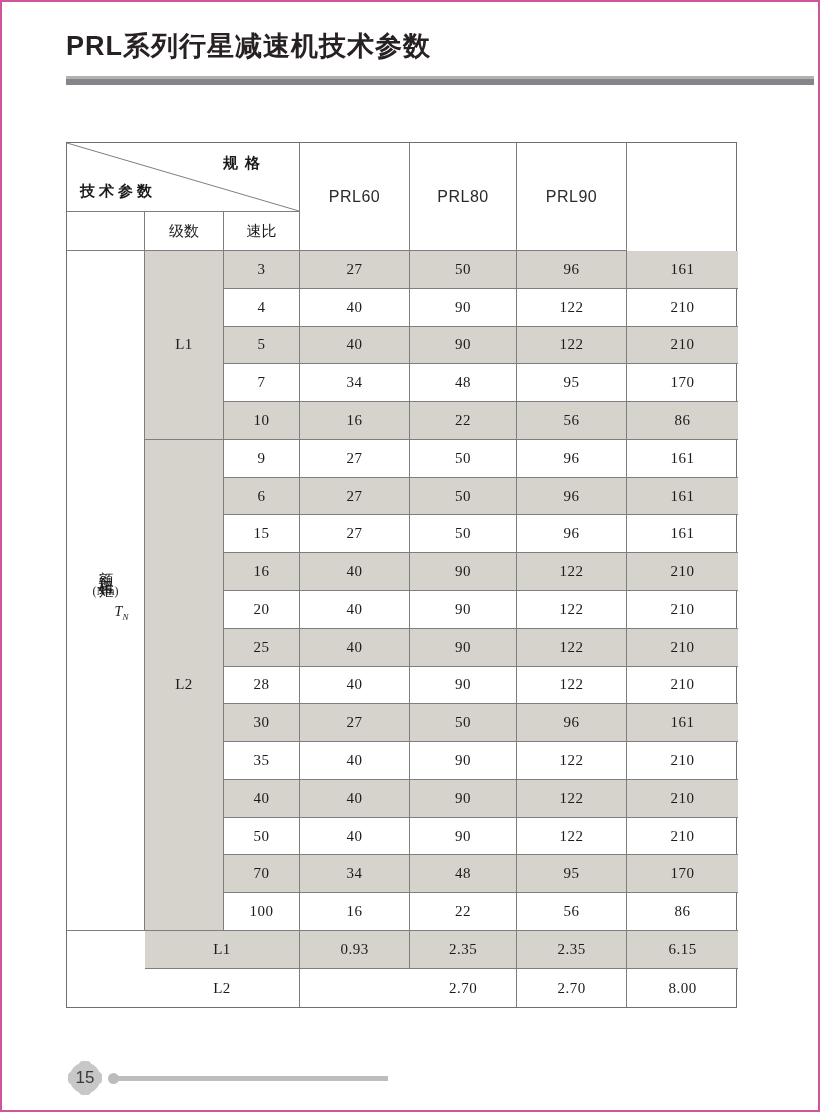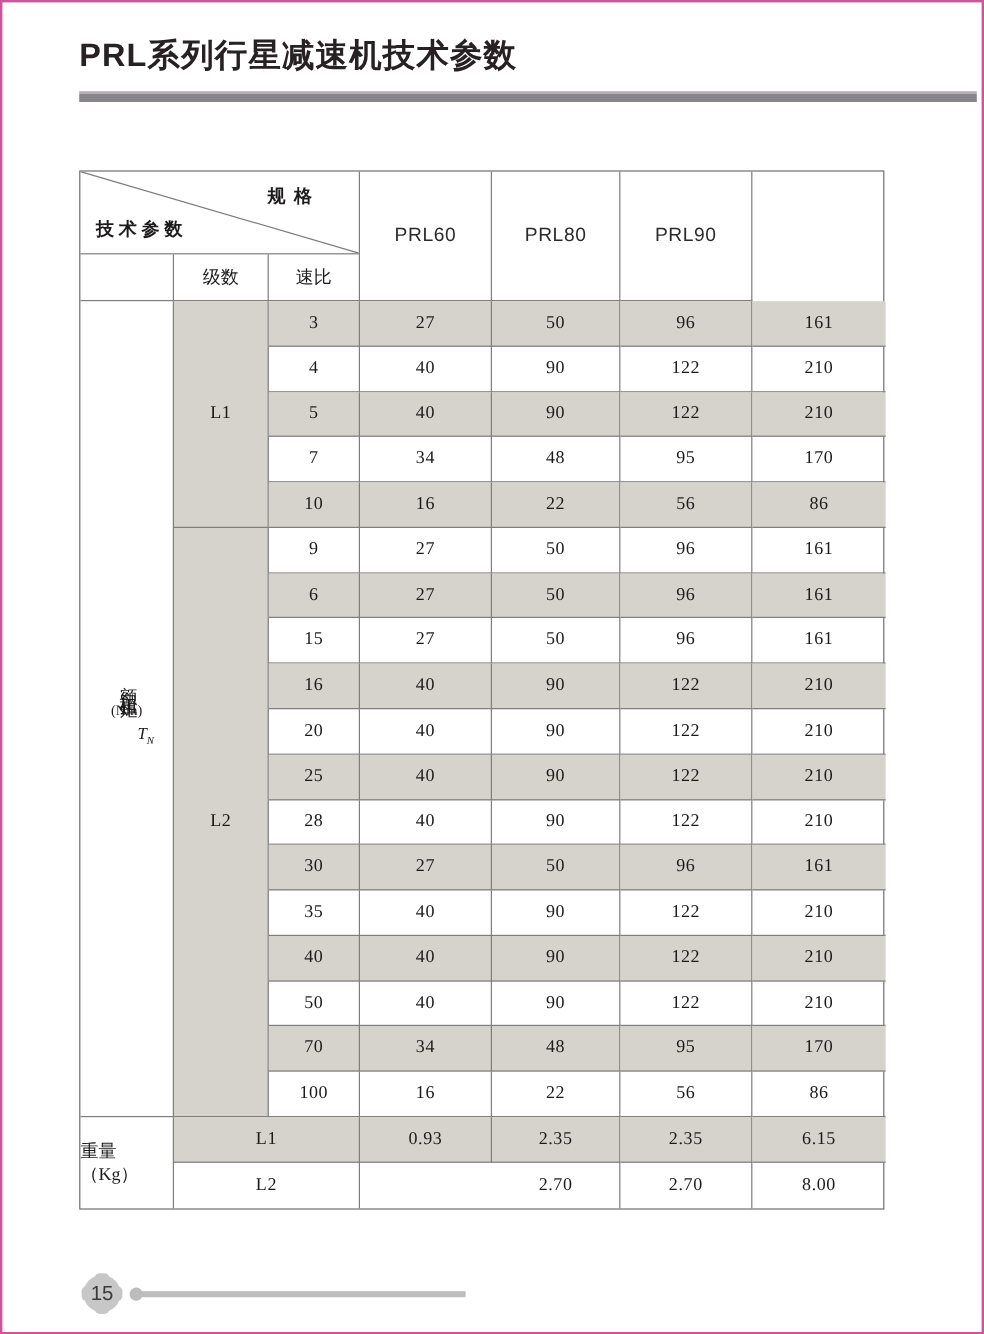--- a/index.html
+++ b/index.html
@@ -109,21 +109,20 @@
     <div class="cell" style="grid-column:1;grid-row:2;"></div>
     <div class="cell cjk-bold" style="grid-column:2;grid-row:2;">级数</div>
     <div class="cell cjk-bold" style="grid-column:3;grid-row:2;">速比</div>
 
     <div class="cell torque" style="grid-column:1;grid-row:3 / 21;">
       <span class="vtext">额定扭矩</span>
       <span class="unit">(Nm)</span>
       <span class="sym"><span>T</span><sub>N</sub></span>
     </div>
 
-    <div class="cell last-row" style="grid-column:1;grid-row:21 / 23;">重量（Kg）</div>
 
   <div class="cell shade num" style="grid-area: 3 / 2 / 8;">L1</div>
       <div class="cell num shade" style="grid-area: 3 / 3;">3</div>
       <div class="cell num shade" style="grid-area: 3 / 4;">27</div>
       <div class="cell num shade" style="grid-area: 3 / 5;">50</div>
       <div class="cell num shade" style="grid-area: 3 / 6;">96</div>
       <div class="cell num shade last-col" style="grid-area: 3 / 7;">161</div>
       <div class="cell num" style="grid-area: 4 / 3;">4</div>
       <div class="cell num" style="grid-area: 4 / 4;">40</div>
       <div class="cell num" style="grid-area: 4 / 5;">90</div>

